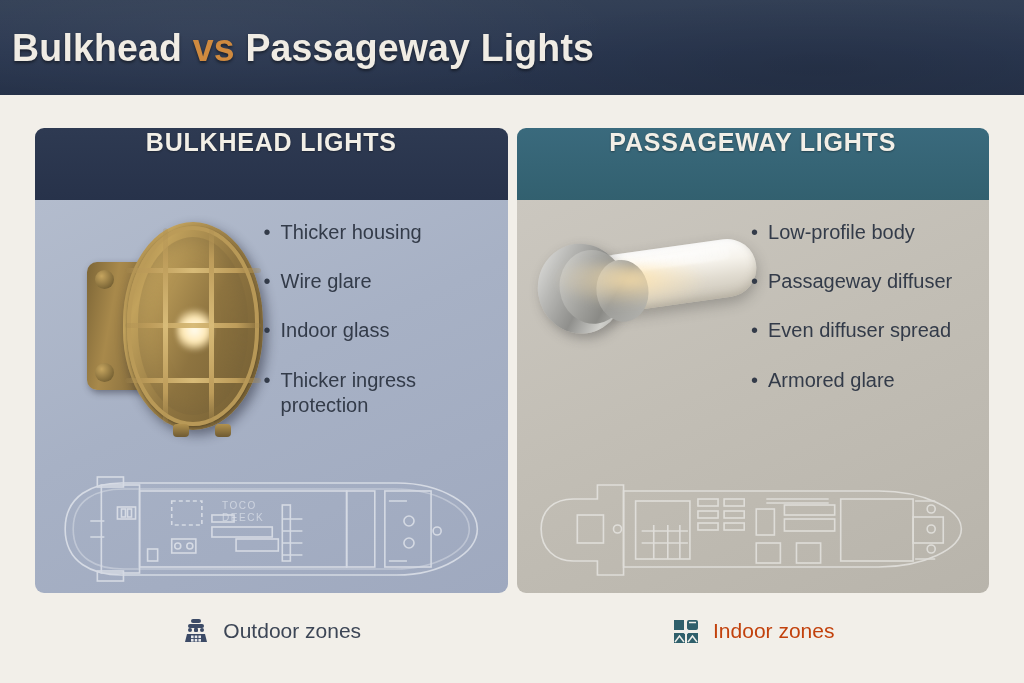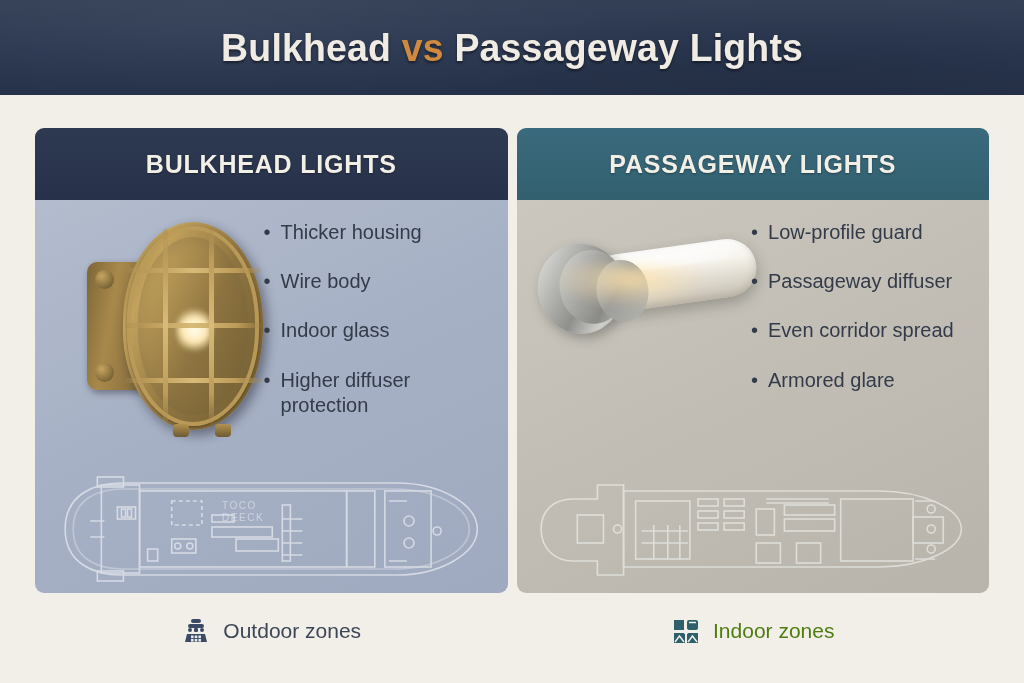--- a/index.html
+++ b/index.html
@@ -11,21 +11,21 @@
   .page{ position:relative; width:1024px; height:683px; background:#f2efe9; }
 
   
   .header-band{
     position:absolute; left:0; top:0; width:1024px; height:95px;
     background:#2b3850;
     background-image:
       radial-gradient(ellipse 600px 120px at 20% 30%, rgba(255,255,255,.045), rgba(0,0,0,0) 70%),
       radial-gradient(ellipse 500px 100px at 80% 70%, rgba(0,0,0,.10), rgba(0,0,0,0) 70%),
       linear-gradient(180deg,#334056 0%,#2a3750 55%,#253148 100%);
-    display:flex; align-items:center; justify-content:center;
+    display:flex; align-items:center; 
     overflow:hidden;
   }
   .header-title{
     font-family:"Liberation Sans", sans-serif;
     font-weight:bold;
     font-size:39px;
     letter-spacing:.2px;
     color:#f0ece4;
     white-space:nowrap;
     text-shadow:0 2px 3px rgba(0,0,0,.45);
@@ -41,21 +41,21 @@
   }
   .panel{
     position:relative;
     flex:1 1 0;
     border-radius:9px 9px 9px 9px;
     overflow:hidden;
     display:flex; flex-direction:column;
   }
   .panel-head{
     height:72px; flex:0 0 72px;
-    display:flex; align-items:center; justify-content:center;
+    display:flex; justify-content:center;
   }
   .panel-head-title{
     font-weight:bold; font-size:25px; letter-spacing:.8px;
     color:#f2efe7; text-shadow:0 1px 2px rgba(0,0,0,.35);
   }
   .panel-left .panel-head{ background:linear-gradient(180deg,#2e3a52 0%,#27324a 100%); }
   .panel-right .panel-head{ background:linear-gradient(180deg,#3a6a7d 0%,#32606f 100%); }
 
   .panel-body{
     position:relative; flex:1 1 auto; overflow:hidden;
@@ -197,21 +197,21 @@
   
   .footers{
     position:absolute; left:35px; top:600px; width:954px; height:62px;
     display:flex; gap:9px;
   }
   .foot{
     flex:1 1 0; display:flex; align-items:center; justify-content:center; gap:12px;
   }
   .foot-label{ font-size:21px; color:#3d4656; }
   .foot-icon{ width:30px; height:30px; display:block; }
-  .panel-right-foot .foot-label{ color:#4d7c0f; }
+  .panel-right-foot .foot-label{ color:#c2410c; }
 </style>
 </head>
 <body>
 
 <div class="page">
 
   <div class="header-band">
     <div class="header-title">
       <span>Bulkhead</span>
       <span class="vs">vs</span>
@@ -247,29 +247,29 @@
           </div>
         </div>
 
         <div class="bullets">
           <div class="bullet">
             <span class="dot">•</span>
             <span class="txt">Thicker housing</span>
           </div>
           <div class="bullet">
             <span class="dot">•</span>
-            <span class="txt">Wire body</span>
+            <span class="txt">Wire glare</span>
           </div>
           <div class="bullet">
             <span class="dot">•</span>
             <span class="txt">Indoor glass</span>
           </div>
           <div class="bullet">
             <span class="dot">•</span>
-            <span class="txt">Higher diffuser protection</span>
+            <span class="txt">Thicker ingress protection</span>
           </div>
         </div>
 
         <div class="blueprint">
           <svg viewBox="0 0 470 128" preserveAspectRatio="none" aria-hidden="true">
             <g fill="none" stroke="#f0f2f6" stroke-width="1.6" opacity="0.9">
               <path d="M30 64 C30 30, 58 18, 86 18 L360 18 C404 18, 440 40, 440 64 C440 88, 404 110, 360 110 L86 110 C58 110, 30 98, 30 64 Z"></path>
               <path d="M38 64 C38 34, 62 24, 88 24 L358 24 C398 24, 432 42, 432 64 C432 86, 398 104, 358 104 L88 104 C62 104, 38 94, 38 64 Z" opacity="0.55"></path>
               <rect x="66" y="20" width="38" height="88"></rect>
               <rect x="62" y="12" width="26" height="10"></rect>
@@ -318,29 +318,29 @@
                 <div class="pw-cap3"></div>
               </div>
             </div>
           </div>
           <div class="pw-glow"></div>
         </div>
 
         <div class="bullets">
           <div class="bullet">
             <span class="dot">•</span>
-            <span class="txt">Low-profile guard</span>
+            <span class="txt">Low-profile body</span>
           </div>
           <div class="bullet">
             <span class="dot">•</span>
             <span class="txt">Passageway diffuser</span>
           </div>
           <div class="bullet">
             <span class="dot">•</span>
-            <span class="txt">Even corridor spread</span>
+            <span class="txt">Even diffuser spread</span>
           </div>
           <div class="bullet">
             <span class="dot">•</span>
             <span class="txt">Armored glare</span>
           </div>
         </div>
 
         <div class="blueprint">
           <svg viewBox="0 0 470 128" preserveAspectRatio="none" aria-hidden="true">
             <g fill="none" stroke="#f4f4f2" stroke-width="1.6" opacity="0.85">

